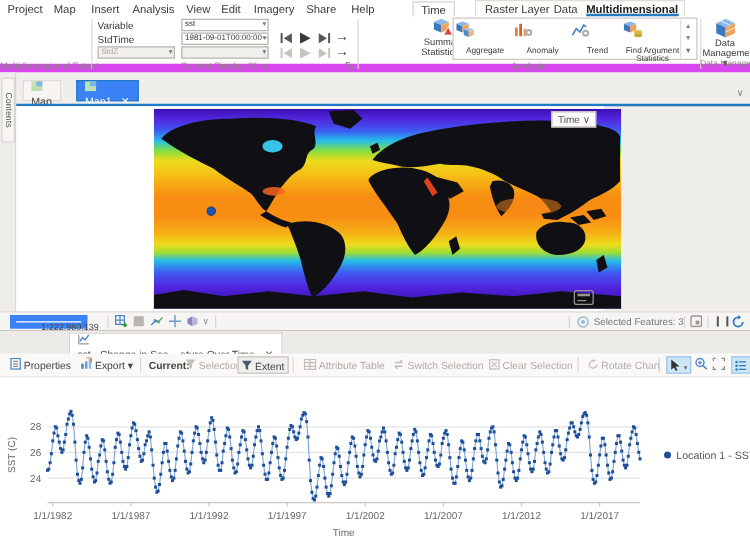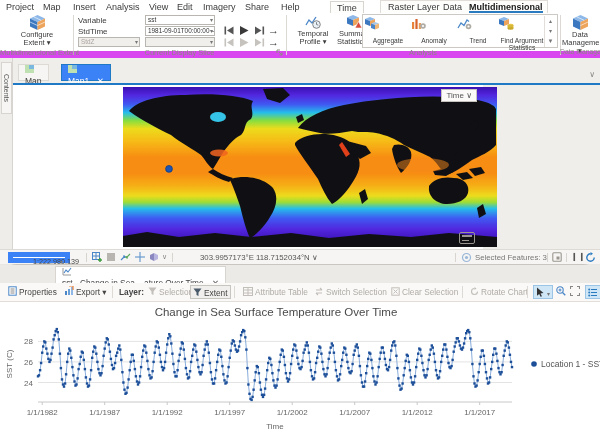--- a/index.html
+++ b/index.html
@@ -53,21 +53,21 @@
   #overview-ico:after { content:""; position:absolute; left:2px; right:5px; bottom:2px; height:1.5px; background:#9a968f; }
   #map-statusbar { position:absolute; left:0; top:191px; width:600px; height:15px;
     background:#f6f5f3; border-top:1px solid #dedad5; font-size:7.8px; color:#555; }
   #scale-combo { position:absolute; left:8px; top:2px; width:62px; height:11px; background:#fff;
     border:5px solid #3b82f6; font-size:7.2px; line-height:9px; padding-left:20px; color:#444; }
   .sb-sep { position:absolute; top:3px; width:1px; height:9px; background:#d8d4cf; }
   .sb-ico { position:absolute; top:2px; }
   .sb-txt { position:absolute; top:3px; white-space:nowrap; }
   
   #chart-panel { position:absolute; top:264px; left:0; width:600px; height:166px;
-    background:#ffffff; border-top:1px solid #c9c5c0;border-radius:17px; }
+    background:#ffffff; border-top:1px solid #c9c5c0; }
   #chart-tabrow { position:absolute; top:0; left:0; width:600px; height:18px; background:#eceae6; }
   #chart-tab { position:absolute; left:55px; top:1px; height:17px; background:#fff;
     border:1px solid #d8d4cf; border-bottom:none; font-size:8.3px; line-height:15px;
     padding:0 6px; color:#444; white-space:nowrap; }
   #chart-toolbar { position:absolute; top:18px; left:0; width:600px; height:19px;
     background:#faf9f7; border-bottom:1px solid #e2dfda; font-size:8.3px; color:#444; }
   .tb-item { position:absolute; top:2px; height:14px; line-height:14px; white-space:nowrap; }
   .tb-item.dis { color:#b0aca7; }
   .tb-item .tico { display:inline-block; vertical-align:-1px; margin-right:2px; }
   .tb-sep { position:absolute; top:3px; width:1px; height:12px; background:#ddd9d4; }
@@ -94,32 +94,20 @@
     <span class="menu-item" style="left:203px">Imagery</span>
     <span class="menu-item" style="left:245px">Share</span>
     <span class="menu-item" style="left:281px">Help</span>
     <span class="menu-item ctx-pill" style="left:330px">Time</span>
     <span class="ctx-group"></span>
     <span class="menu-item" style="left:388px">Raster Layer</span>
     <span class="menu-item" style="left:443px">Data</span>
     <span class="menu-item active-tab" style="left:469px">Multidimensional</span>
   </div>
 
-  <div class="big-btn" style="left:14px; top:15px; width:46px;">
-    <svg class="ico" width="17" height="15" viewBox="0 0 17 15">
-      <polygon points="8.5,0 16,3.5 8.5,7 1,3.5" fill="#8db8e8"></polygon>
-      <polygon points="1,3.5 8.5,7 8.5,15 1,11.5" fill="#3c78c0"></polygon>
-      <polygon points="16,3.5 8.5,7 8.5,15 16,11.5" fill="#eda45c"></polygon>
-      <line x1="4.7" y1="1.8" x2="12.2" y2="5.3" stroke="#fff" stroke-width="0.6"></line>
-      <line x1="8.5" y1="10.5" x2="16" y2="7" stroke="#fff" stroke-width="0.6"></line>
-      <line x1="1" y1="7" x2="8.5" y2="10.5" stroke="#fff" stroke-width="0.6"></line>
-    </svg>
-    <span>Configure</span><br>
-    <span>Extent ▾</span>
-  </div>
   <div class="rsep" style="left:73px"></div>
 
   <span class="fld-label" style="left:78px; top:16px;">Variable</span>
   <div class="combo" style="left:145px; top:15px; width:70px;">
     <span>sst</span><span class="car">▾</span>
   </div>
   <span class="fld-label" style="left:78px; top:27px;">StdTime</span>
   <div class="combo" style="left:145px; top:26px; width:70px;">
     <span>1981-09-01T00:00:00 –</span><span class="car">▾</span>
   </div>
@@ -150,30 +138,20 @@
   <svg class="pbtn" style="left:239px; top:38px;" viewBox="0 0 11 9">
     <polygon points="1,0 1,9 9.5,4.5" fill="#c6c2bd"></polygon>
     </svg>
   <svg class="pbtn" style="left:254px; top:38px;" viewBox="0 0 11 9">
     <polygon points="1,0.5 1,8.5 7.5,4.5" fill="#c6c2bd"></polygon>
       <rect x="8.5" y="0.5" width="1.6" height="8" fill="#c6c2bd"></rect>
     </svg>
   <span class="abs" style="left:268px; top:36px; font-size:11px; color:#333; font-weight:bold;">→</span>
   <div class="rsep" style="left:286px"></div>
 
-  <div class="big-btn" style="left:292px; top:15px; width:42px;">
-    <svg class="ico" width="16" height="14" viewBox="0 0 16 14">
-      <polyline points="1,10 4,5 7,8 11,2" fill="none" stroke="#4a86c8" stroke-width="1.3"></polyline>
-      <circle cx="11.5" cy="9.5" r="3.8" fill="#e8f0f8" stroke="#777" stroke-width="0.9"></circle>
-      <line x1="11.5" y1="9.5" x2="11.5" y2="7.2" stroke="#777" stroke-width="0.9"></line>
-      <line x1="11.5" y1="9.5" x2="13.3" y2="10.2" stroke="#777" stroke-width="0.9"></line>
-    </svg>
-    <span>Temporal</span><br>
-    <span>Profile ▾</span>
-  </div>
   <div class="big-btn" style="left:334px; top:15px; width:42px;">
     <svg class="ico" width="16" height="14" viewBox="0 0 16 14">
       <polygon points="6,0 12,2.5 6,5 0,2.5" fill="#8db8e8"></polygon>
       <polygon points="0,2.5 6,5 6,11 0,8.5" fill="#3c78c0"></polygon>
       <polygon points="12,2.5 6,5 6,11 12,8.5" fill="#eda45c"></polygon>
       <polygon points="8,13 11.5,6.5 15,13" fill="#d84b3a" stroke="#fff" stroke-width="0.6"></polygon>
     </svg>
     <span>Summary</span><br>
     <span>Statistics ▾</span>
   </div>
@@ -345,21 +323,20 @@
     <svg class="sb-ico" style="left:135px;" width="10" height="10" viewBox="0 0 10 10">
       <line x1="5" y1="0" x2="5" y2="10" stroke="#6a9ad0" stroke-width="1.2"></line>
         <line x1="0" y1="5" x2="10" y2="5" stroke="#6a9ad0" stroke-width="1.2"></line>
       </svg>
     <svg class="sb-ico" style="left:149px;" width="11" height="10" viewBox="0 0 11 10">
       <polygon points="1,3 5,1 5,9 1,7" fill="#8a86c0"></polygon>
         <polygon points="5,1 9,3 9,7 5,9" fill="#b8b4e0"></polygon>
       </svg>
     <span class="sb-txt" style="left:162px; color:#888; font-size:7px;">∨</span>
     <div class="sb-sep" style="left:172px"></div>
-    <span class="sb-txt" style="left:200px;">303.9957173°E 118.7152034°N ∨</span>
     <div class="sb-sep" style="left:455px"></div>
     <svg class="sb-ico" style="left:461px;" width="11" height="11" viewBox="0 0 11 11">
       <circle cx="5.5" cy="5.5" r="4" fill="none" stroke="#9ab8d8" stroke-width="1.2"></circle>
         <circle cx="5.5" cy="5.5" r="1.6" fill="#9ab8d8"></circle>
       </svg>
     <span class="sb-txt" style="left:475px; color:#777;">Selected Features: 3</span>
     <div class="sb-sep" style="left:547px"></div>
     <svg class="sb-ico" style="left:552px;" width="10" height="10" viewBox="0 0 10 10">
       <rect x="0.8" y="0.8" width="8.4" height="8.4" fill="none" stroke="#9a968f" stroke-width="1.1" rx="1"></rect>
         <rect x="4.5" y="4.5" width="3" height="3" fill="#9a968f"></rect>
@@ -396,21 +373,21 @@
     </span>
     <span class="tb-item" style="left:64px;">
       <svg class="tico" width="10" height="10" viewBox="0 0 10 10">
         <rect x="1" y="5" width="2" height="4" fill="#4a86c8"></rect>
           <rect x="4" y="3" width="2" height="6" fill="#6aa0d8"></rect>
           <rect x="7" y="1" width="2" height="8" fill="#8db8e8"></rect>
         <path d="M5,0 L9,0 M9,0 L9,4" stroke="#e8833c" stroke-width="1.2" fill="none"></path>
         </svg><span>Export ▾</span>
     </span>
     <div class="tb-sep" style="left:112px"></div>
-    <span class="tb-item" style="left:119px; font-weight:bold;">Layer:</span>
+    <span class="tb-item" style="left:119px; font-weight:bold;">Current:</span>
     <span class="tb-item dis" style="left:148px;">
       <svg class="tico" width="9" height="9" viewBox="0 0 9 9">
         <path d="M0.5,0.5 H8.5 L5.5,4.5 V8 L3.5,7 V4.5 Z" fill="#c2beb9"></path>
         </svg><span>Selection</span>
     </span>
     <span class="tb-item tb-btn-active" style="left:190px; background:#f0efed; border:1px solid #c8c4bf;">
       <svg class="tico" width="9" height="9" viewBox="0 0 9 9">
         <path d="M0.5,0.5 H8.5 L5.5,4.5 V8 L3.5,7 V4.5 Z" fill="#4a5a6a"></path>
         </svg><span>Extent</span>
     </span>
@@ -466,21 +443,20 @@
           <line x1="3" y1="1.5" x2="9" y2="1.5" stroke="#2a7ac0"></line>
         <circle cx="1.2" cy="4.5" r="1" fill="#2a7ac0"></circle>
           <line x1="3" y1="4.5" x2="9" y2="4.5" stroke="#2a7ac0"></line>
         <circle cx="1.2" cy="7.5" r="1" fill="#2a7ac0"></circle>
           <line x1="3" y1="7.5" x2="9" y2="7.5" stroke="#2a7ac0"></line>
         </svg>
     </span>
   </div>
 
   <div id="chart-area">
-    <div id="chart-title">Change in Sea Surface Temperature Over Time</div>
     <svg id="chart-svg" width="600" height="111">
         <line x1="38" x2="512" y1="62.5" y2="62.5" stroke="#e4e4e4"></line>
         <text class="tick" x="33" y="65.5" text-anchor="end">24</text>
         <line x1="38" x2="512" y1="41.9" y2="41.9" stroke="#e4e4e4"></line>
         <text class="tick" x="33" y="44.9" text-anchor="end">26</text>
         <line x1="38" x2="512" y1="21.4" y2="21.4" stroke="#e4e4e4"></line>
         <text class="tick" x="33" y="24.4" text-anchor="end">28</text>
         <line x1="38" x2="512" y1="82" y2="82" stroke="#c8c8c8"></line>
         <line x1="42.2" x2="42.2" y1="82" y2="85" stroke="#c8c8c8"></line>
         <text class="tick" x="42.2" y="95" text-anchor="middle">1/1/1982</text>

